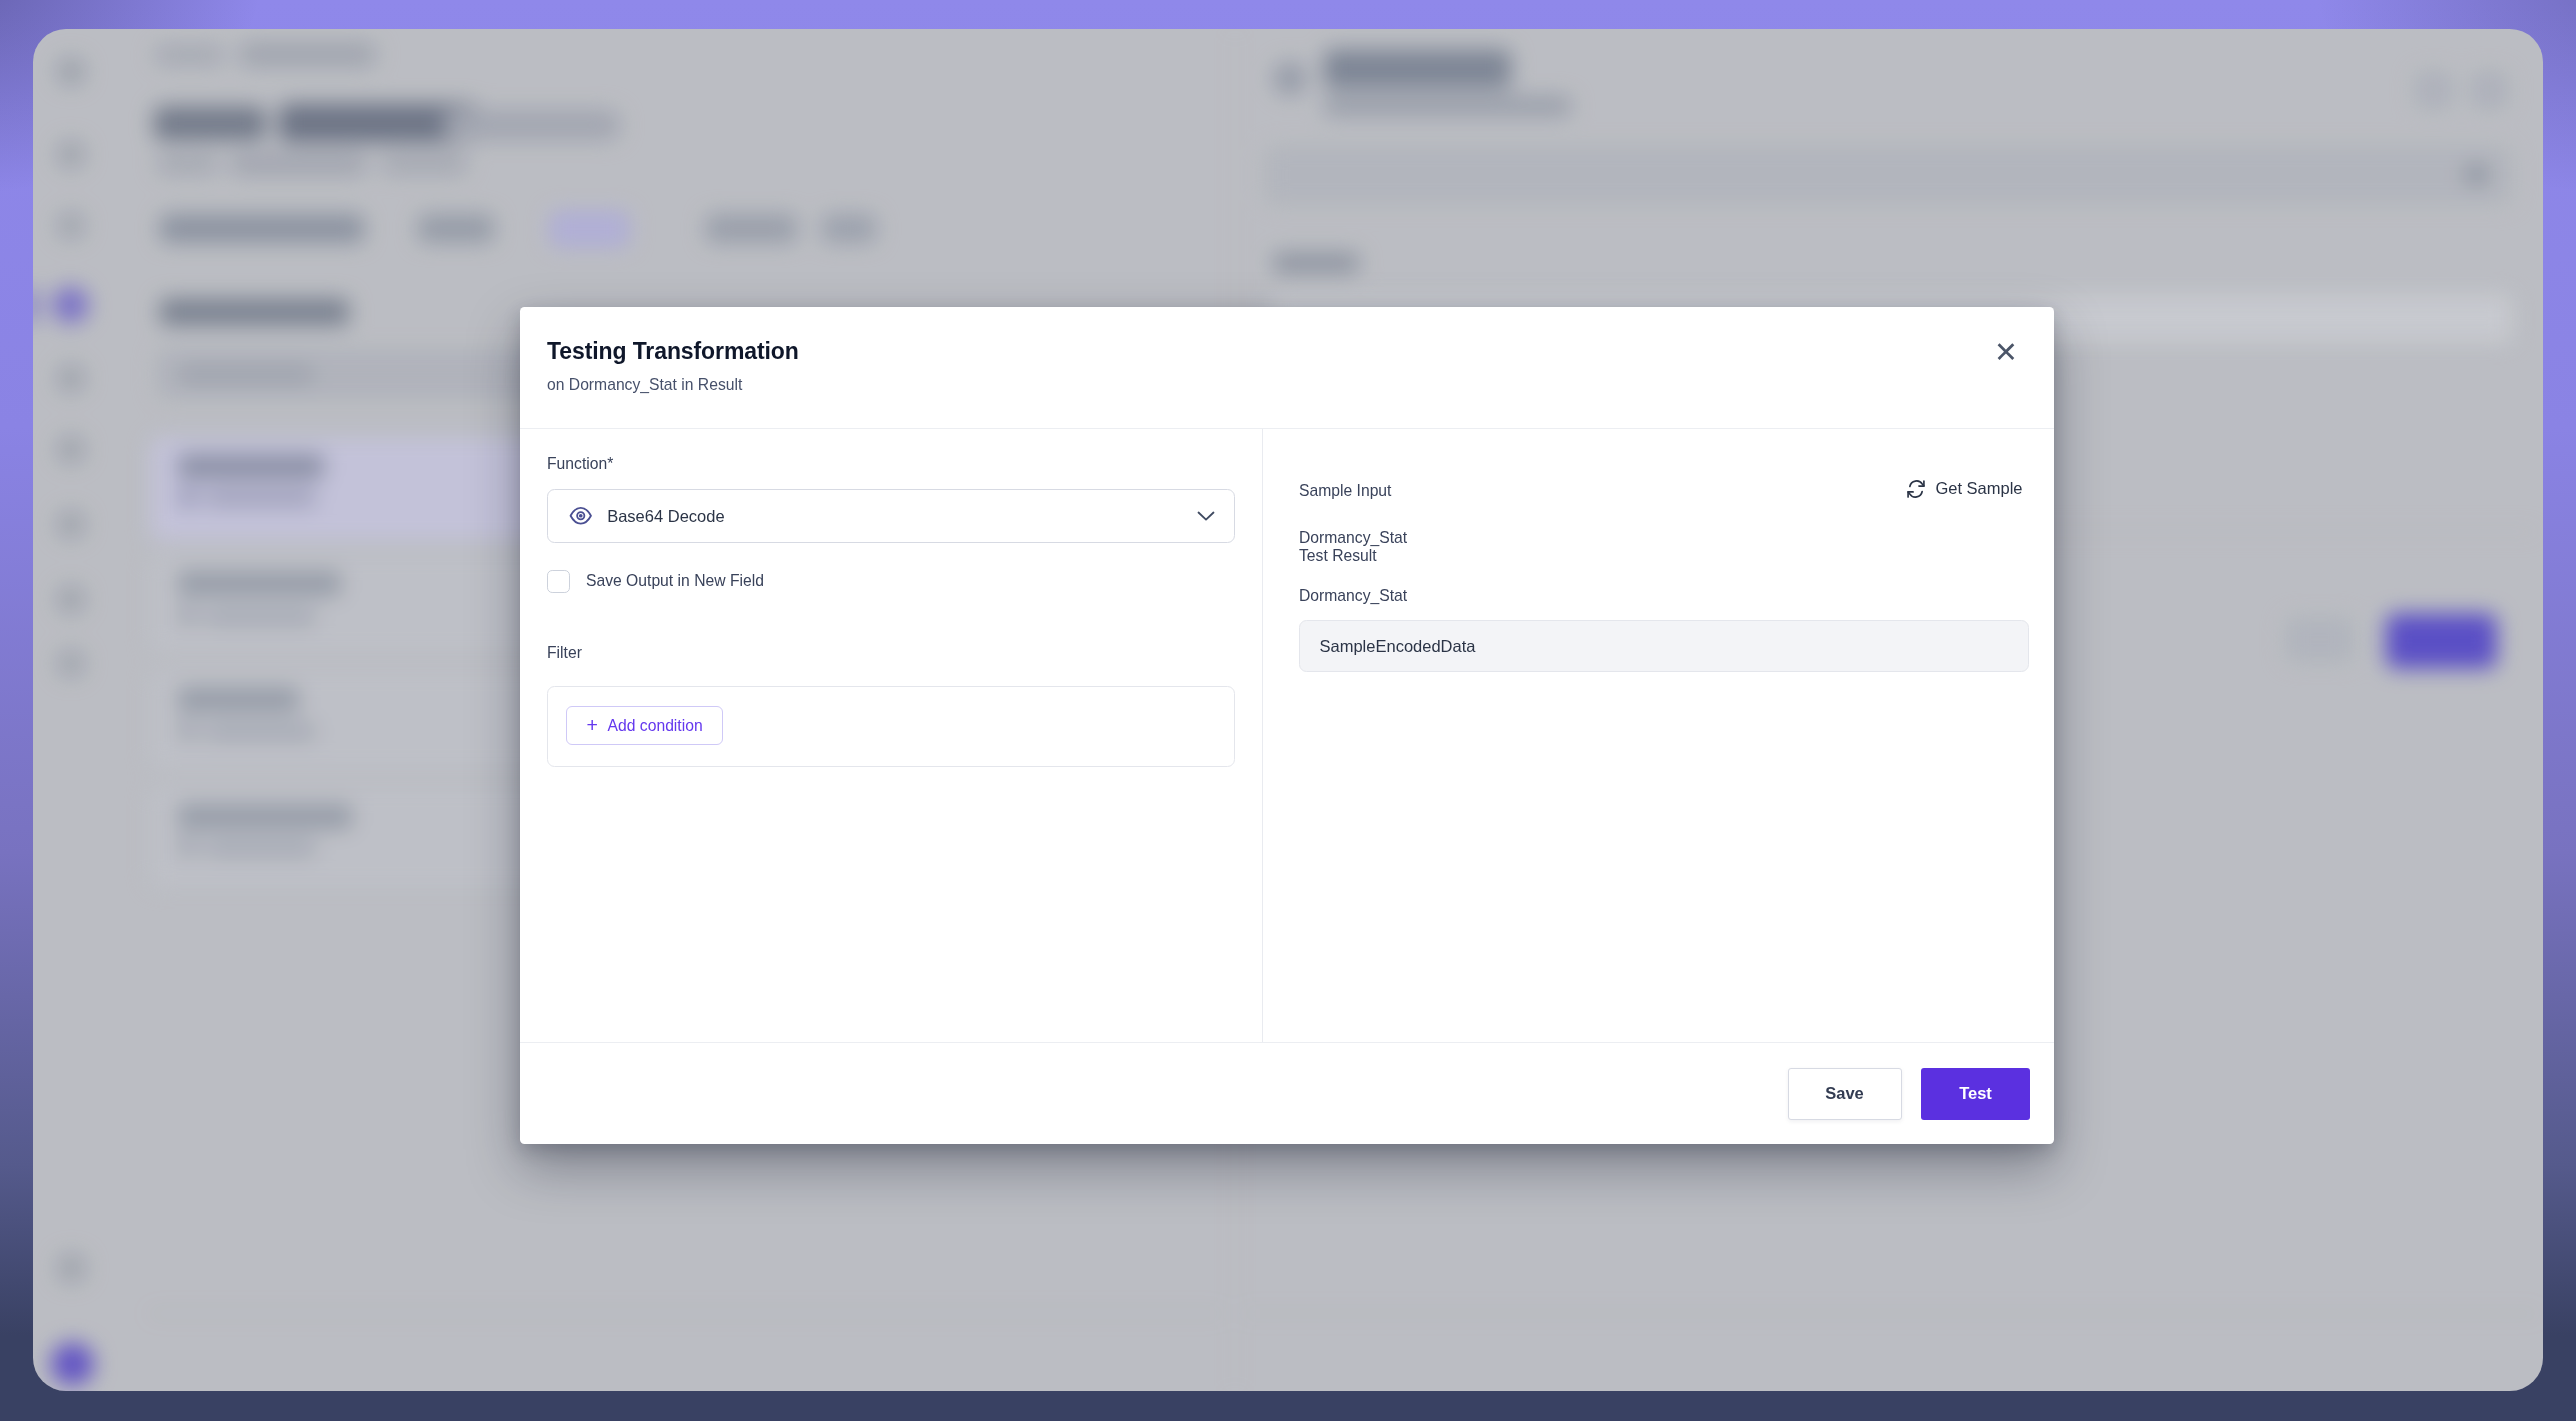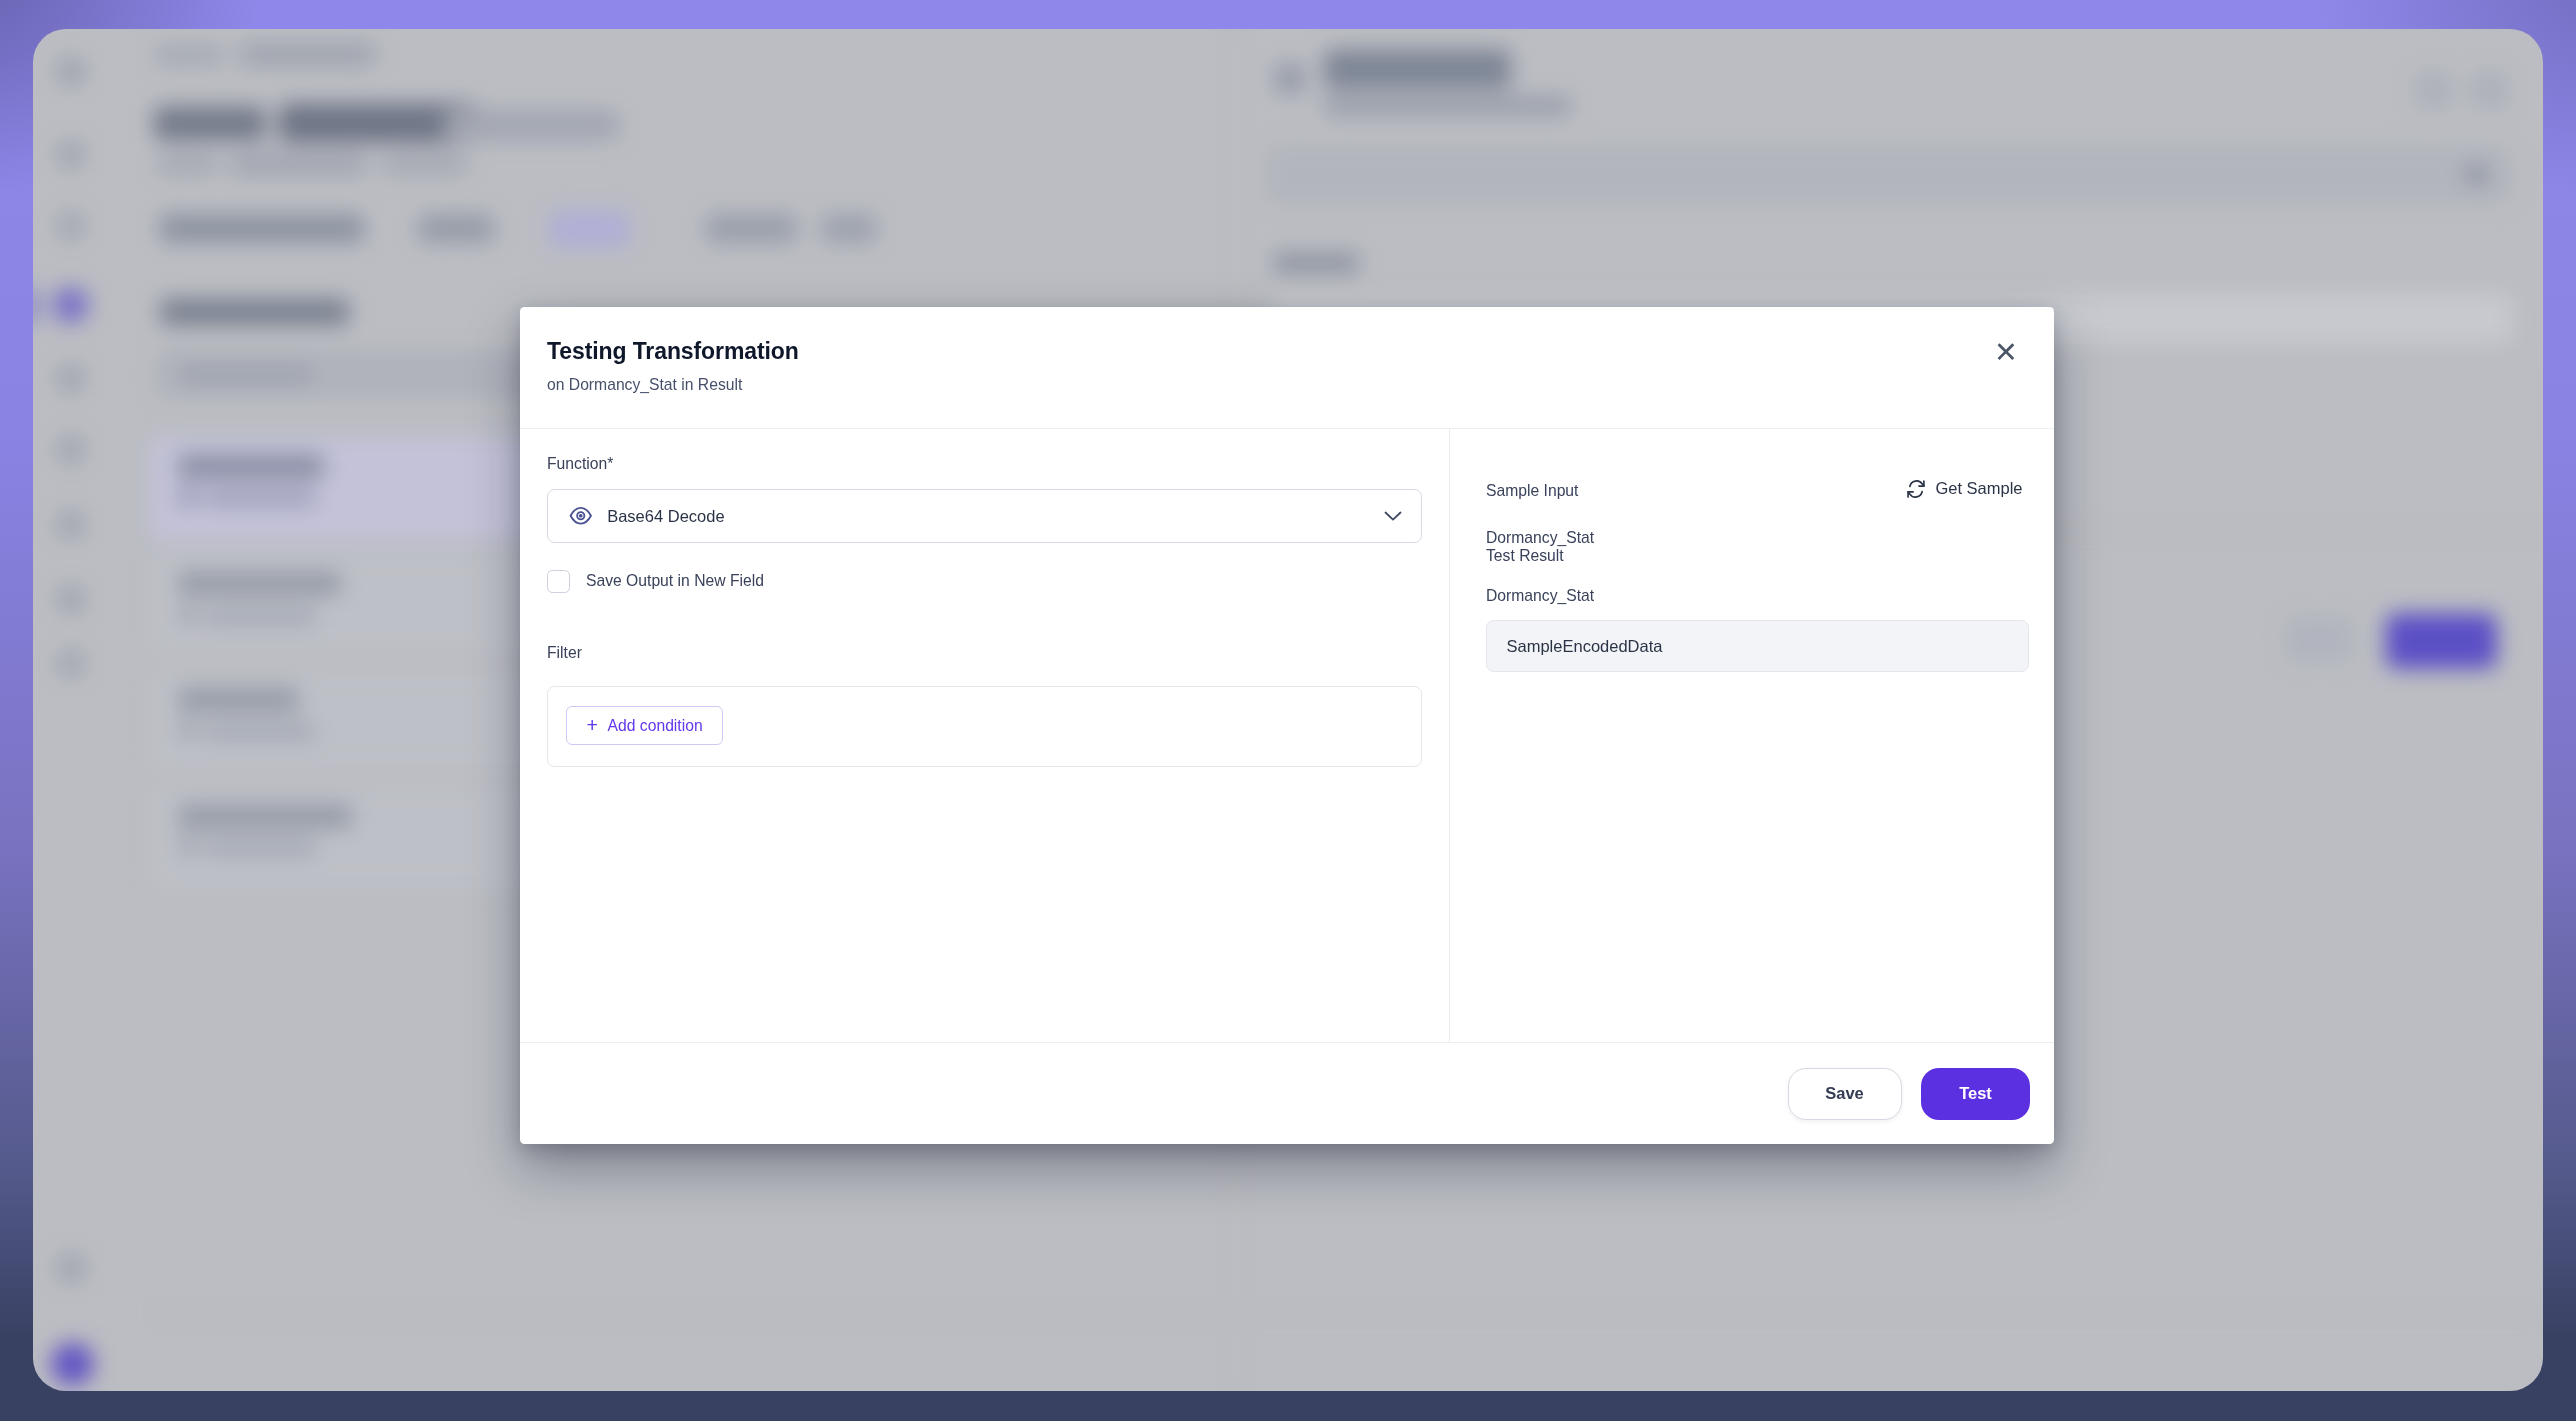--- a/index.html
+++ b/index.html
@@ -27,21 +27,21 @@
     background:#fff;border-radius:4.5px;
     box-shadow:0 22.5px 52px rgba(15,20,40,.35), 0 6px 18px rgba(15,20,40,.18);
     display:flex;flex-direction:column;
   }
   .modal-header{position:relative;height:122px;box-sizing:border-box;padding:31px 36px 0 27px;border-bottom:1.5px solid #eceef2;flex:0 0 auto;}
   .modal-title{font-size:23px;font-weight:700;color:#0f172a;letter-spacing:-0.1px;}
   .modal-subtitle{font-size:15.7px;color:#46506a;margin-top:11.2px;}
   .close-btn{position:absolute;top:27px;right:30px;width:36px;height:36px;display:flex;align-items:center;justify-content:center;
     font-size:28.5px;color:#4b5568;cursor:pointer;line-height:1;font-weight:400;}
   .modal-body{flex:1 1 auto;display:flex;min-height:0;}
-  .panel-left{width:930px;box-sizing:border-box;border-right:1.5px solid #e9ebf0;padding:25.5px 27px 0 27px;}
+  .panel-left{width:743px;box-sizing:border-box;border-right:1.5px solid #e9ebf0;padding:25.5px 27px 0 27px;}
   .panel-right{flex:1;box-sizing:border-box;padding:25.5px 25.5px 0 36px;}
   .field-label{font-size:15.7px;color:#39425a;font-weight:500;}
   .select-box{margin-top:16.5px;height:54px;box-sizing:border-box;border:1.5px solid #d7dae3;border-radius:7.5px;
     display:flex;align-items:center;gap:14.2px;padding:0 19.5px;background:#fff;cursor:pointer;}
   .select-box .value{font-size:16.5px;color:#2b3446;font-weight:500;flex:1;}
   .checkbox-row{margin-top:27px;display:flex;align-items:center;gap:16.5px;}
   .checkbox{width:22.5px;height:22.5px;border:1.5px solid #cdd2dc;border-radius:5.2px;background:#fff;box-sizing:border-box;cursor:pointer;}
   .checkbox-label{font-size:15.7px;color:#39425a;text-align:right;}
   .filter-label{margin-top:51px;}
   .filter-box{margin-top:24px;height:81px;box-sizing:border-box;border:1.5px solid #e4e6ec;border-radius:7.5px;padding:19.5px 18px;}
@@ -51,21 +51,21 @@
   .add-condition .plus{font-size:19.5px;font-weight:400;line-height:1;}
   .sample-row{display:flex;align-items:flex-end;justify-content:space-between;margin-top:23px;}
   .get-sample{display:inline-flex;align-items:center;gap:9.7px;font-size:16.5px;color:#2b3446;font-weight:500;cursor:pointer;background:none;border:none;font-family:"Liberation Sans", sans-serif;}
   .input-label{margin-top:29px;}
   .text-input{margin-top:15px;width:100%;height:54px;box-sizing:border-box;border:1.5px solid #d7dae3;border-radius:7.5px;
     padding:0 19.5px;font-size:16.5px;color:#2b3446;background:#fff;font-family:"Liberation Sans", sans-serif;display:block;}
   .result-label{}
   .result-field{margin-top:15px;height:52px;box-sizing:border-box;border:1.5px solid #e4e6ec;border-radius:7.5px;
     background:#f3f4f7;display:flex;align-items:center;padding:0 19.5px;font-size:16.5px;color:#2b3446;}
   .modal-footer{flex:0 0 102px;border-top:1.5px solid #eceef2;display:flex;align-items:center;justify-content:flex-end;gap:19.5px;padding-right:24px;box-sizing:border-box;}
-  .btn{height:52px;border-radius:18px;font-size:16.5px;font-weight:600;cursor:pointer;box-sizing:border-box;font-family:"Liberation Sans", sans-serif;}
+  .btn{height:52px;border-radius:3px;font-size:16.5px;font-weight:600;cursor:pointer;box-sizing:border-box;font-family:"Liberation Sans", sans-serif;}
   .btn-ghost{width:114px;background:#fff;border:1.5px solid #d7dae3;color:#333c52;box-shadow:0 1.5px 4.5px rgba(20,25,45,.06);}
   .btn-primary{width:109px;background:#5b30e0;border:none;color:#fff;}
   svg{display:block;}
 </style>
 </head>
 <body>
 
 <div class="frame-vignette"></div>
 
 <div class="app-window">

